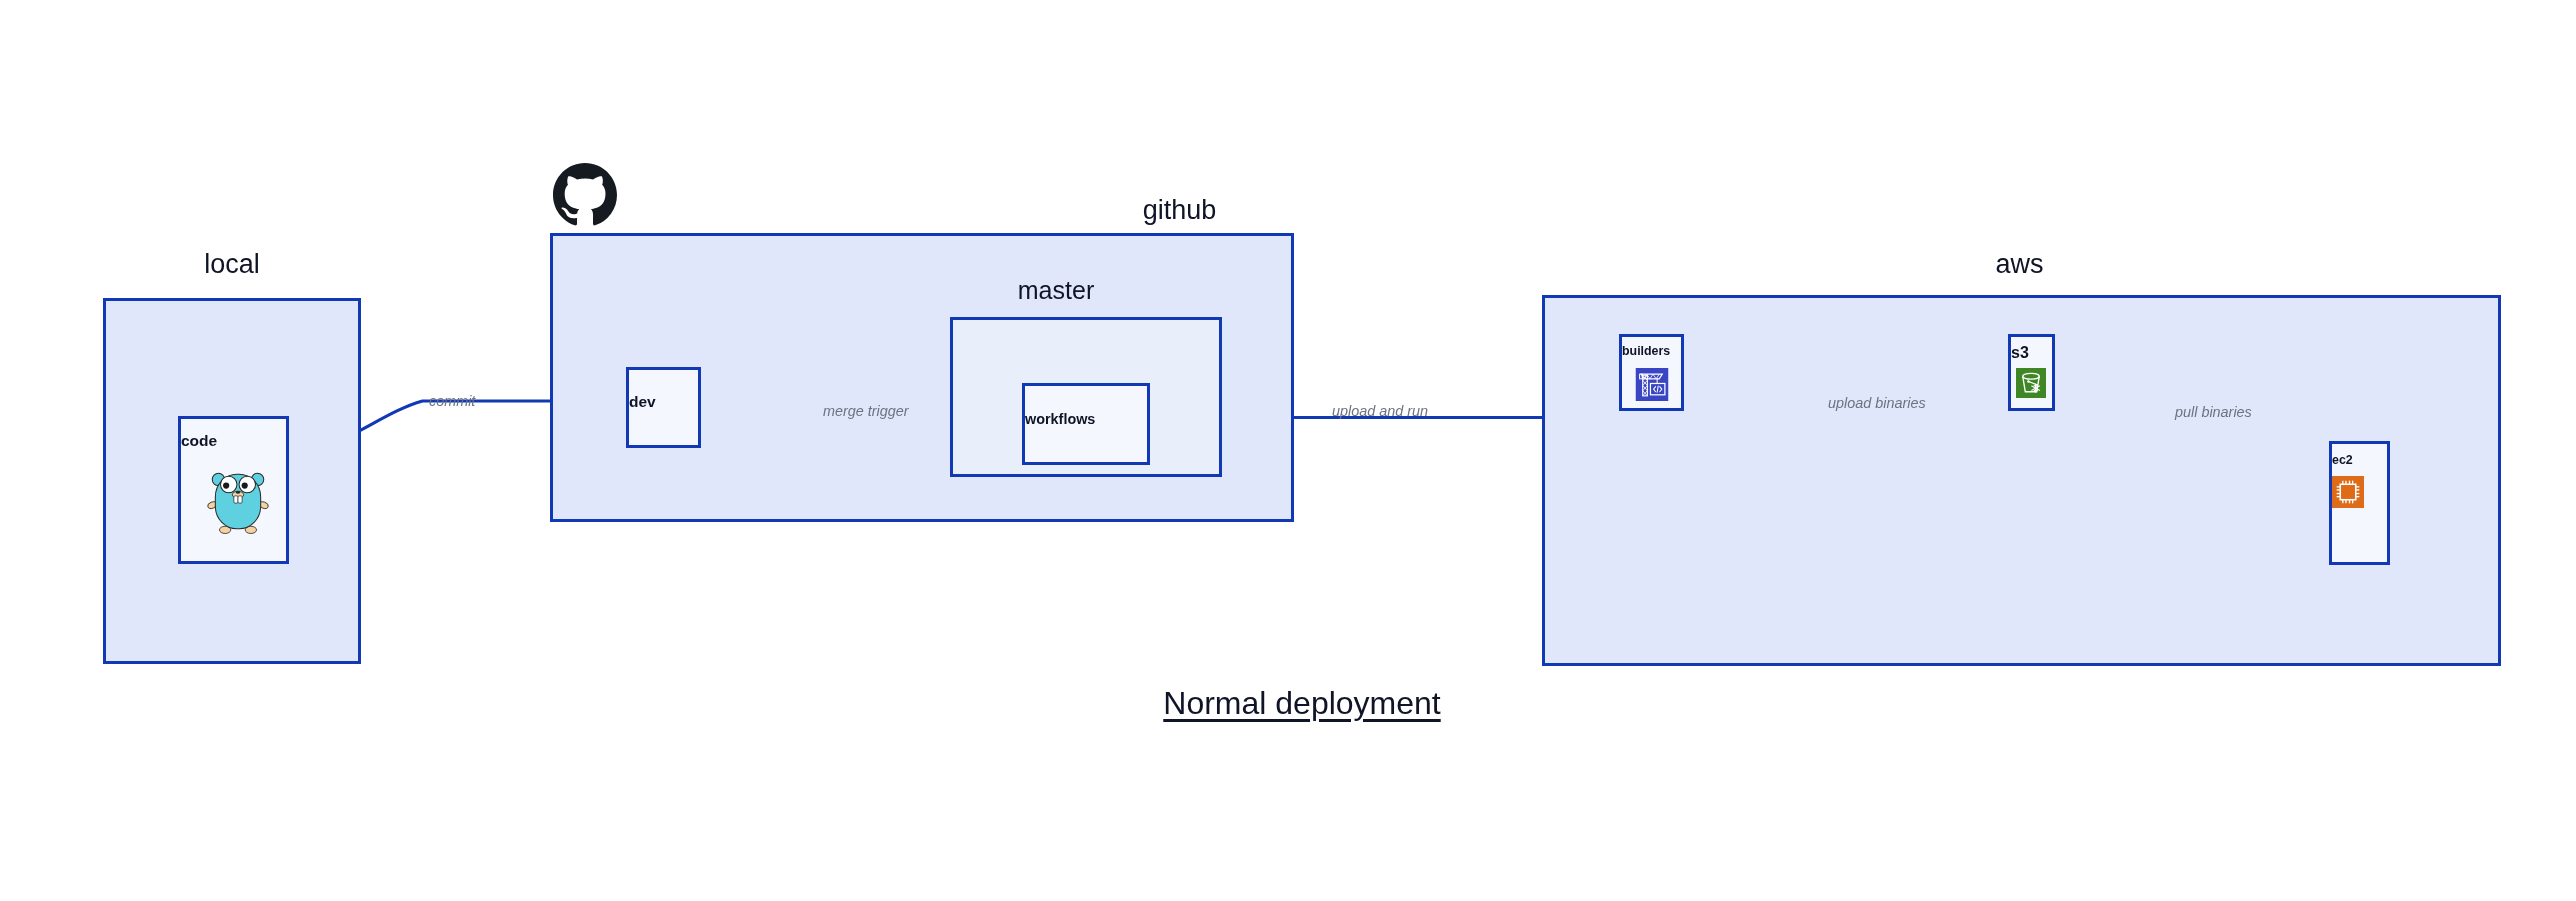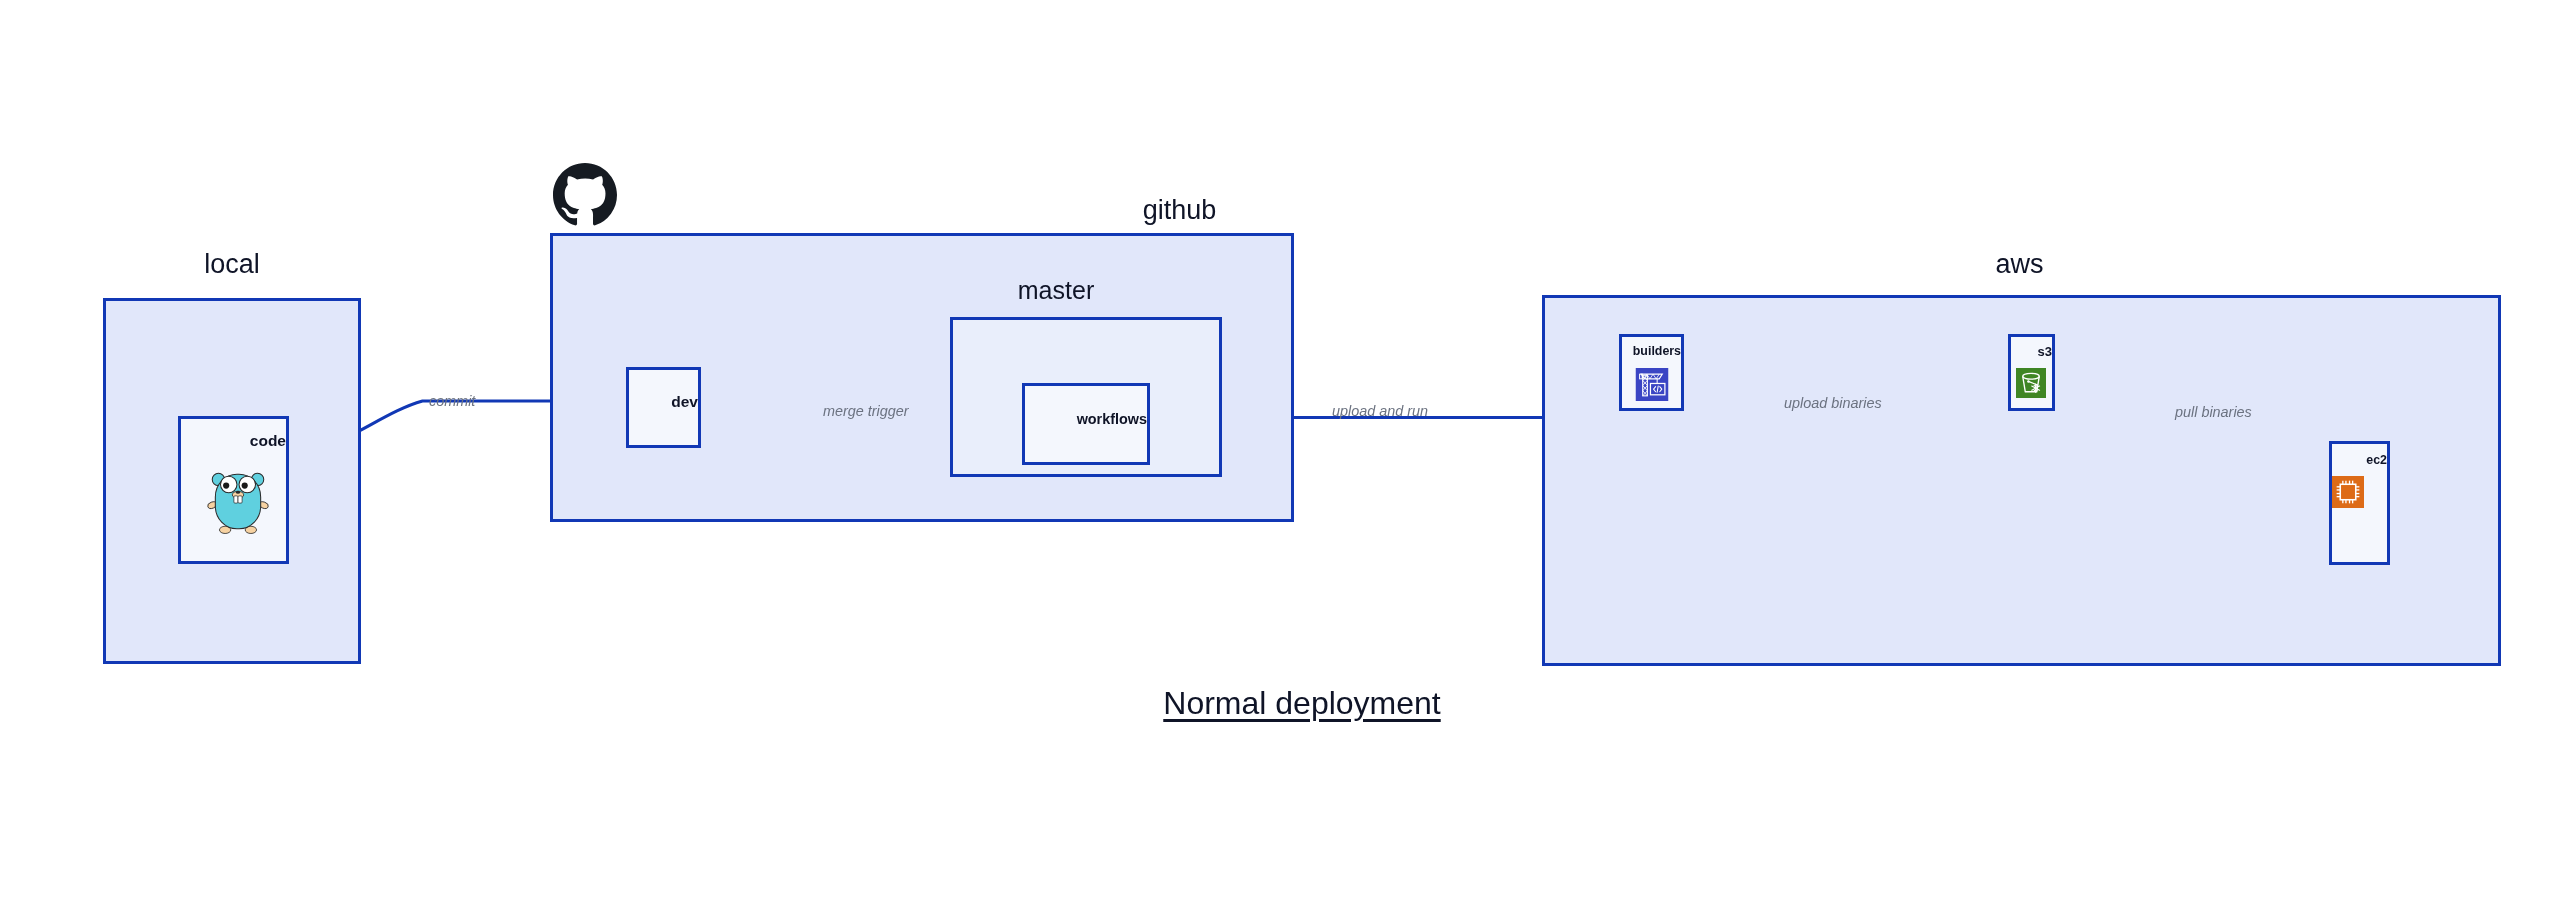--- a/index.html
+++ b/index.html
@@ -47,21 +47,21 @@
   .node {
     position: absolute;
     background: #F4F7FD;
     border: 3.1px solid #1138B5;
     box-sizing: border-box;
   }
   .node-label {
     position: absolute;
     left: 0;
     right: 0;
-    text-align: right;
+    text-align: left;
     color: #0F1427;
     font-weight: bold;
     white-space: nowrap;
   }
   .node-icon {
     position: absolute;
     left: 50%;
     transform: translateX(-50%);
   }
 
@@ -227,21 +227,21 @@
     <path d="M11,12 L52,12 L46,21 L17,21 Z" fill="none" stroke="#ffffff" stroke-width="2.2"></path>
     <path d="M17,21 L22,12 L28,21 L34,12 L40,21 L46,12" stroke="#ffffff" stroke-width="1.6" fill="none"></path>
 
     <line x1="42" y1="21" x2="42" y2="30" stroke="#ffffff" stroke-width="2"></line>
 
     <rect x="29" y="30" width="28" height="22" fill="none" stroke="#ffffff" stroke-width="2.4"></rect>
     <path d="M39,36 L35,41 L39,46 M47,36 L51,41 L47,46 M44,35 L42,47" stroke="#ffffff" stroke-width="2" fill="none" stroke-linecap="round" stroke-linejoin="round"></path>
   </svg>
 
   <div class="node" style="left:2008px; top:334px; width:47px; height:77px;">
-    <div class="node-label" style="top:7.2px; font-size:13px;margin-left:21px;">s3</div>
+    <div class="node-label" style="top:7.2px; font-size:16px;">s3</div>
   </div>
   <svg class="node-icon" style="left:2031px; top:368px; width:30px; height:30px;" viewBox="0 0 58 58" xmlns="http://www.w3.org/2000/svg">
     <rect x="0" y="0" width="58" height="58" fill="#3F8624"></rect>
 
     <path d="M13,16 L18,46 L40,46 L45,16" fill="none" stroke="#ffffff" stroke-width="2.6" stroke-linejoin="round"></path>
     <ellipse cx="29" cy="16" rx="16" ry="5.6" fill="none" stroke="#ffffff" stroke-width="2.6"></ellipse>
 
     <path d="M24,26 L42,33" stroke="#ffffff" stroke-width="2.4" stroke-linecap="round"></path>
     <circle cx="24" cy="26" r="2.4" fill="#ffffff"></circle>
 
@@ -281,20 +281,20 @@
       <line x1="46" y1="40" x2="53" y2="40"></line>
     </g>
   </svg>
 
   <div class="edge-label" style="left:429px; top:394px;">commit</div>
 
   <div class="edge-label" style="left:823px; top:404px;">merge trigger</div>
 
   <div class="edge-label" style="left:1332px; top:404px;">upload and run</div>
 
-  <div class="edge-label" style="left:1784px; top:396px;text-align:center;">upload binaries</div>
+  <div class="edge-label" style="left:1828px; top:396px;text-align:center;">upload binaries</div>
 
   <div class="edge-label" style="left:2175px; top:405px;">pull binaries</div>
 
   <div id="caption">Normal deployment</div>
 
 </div>
 
 
 </body></html>

